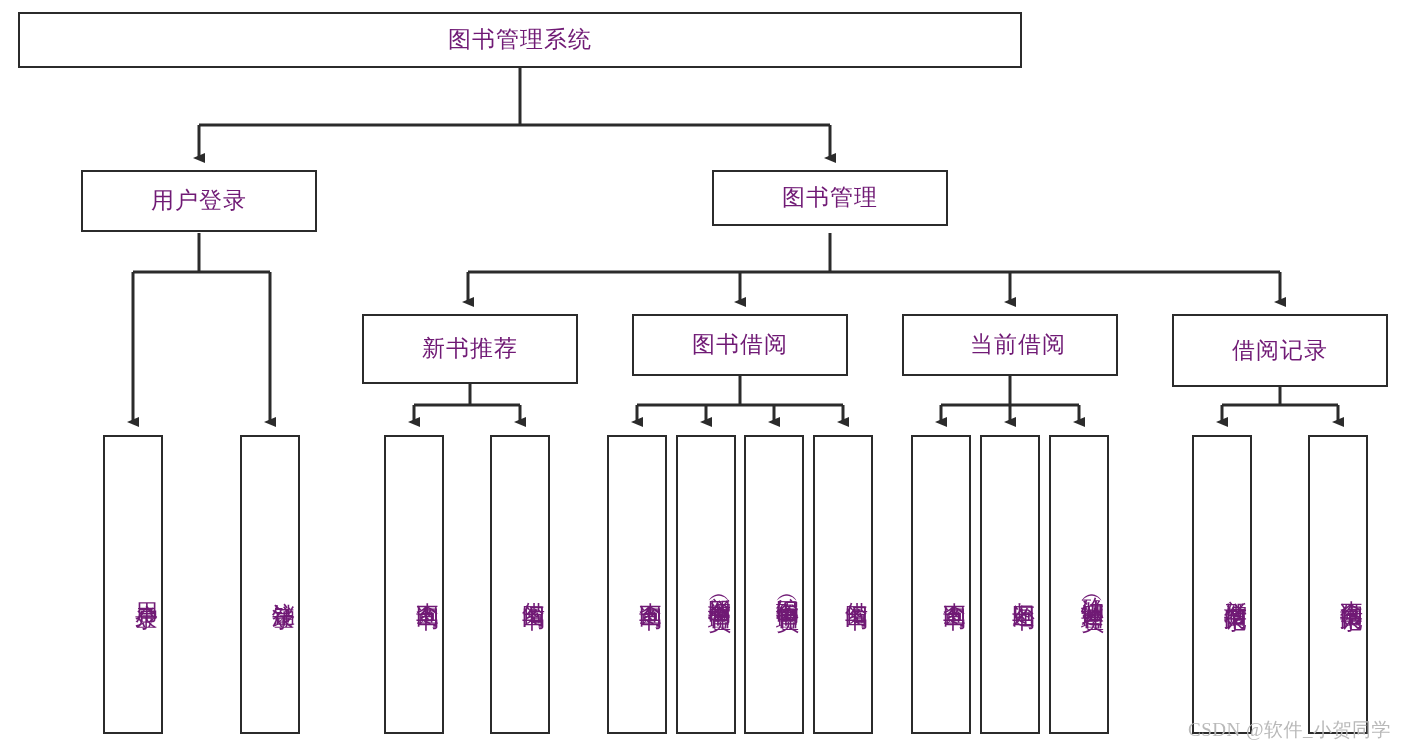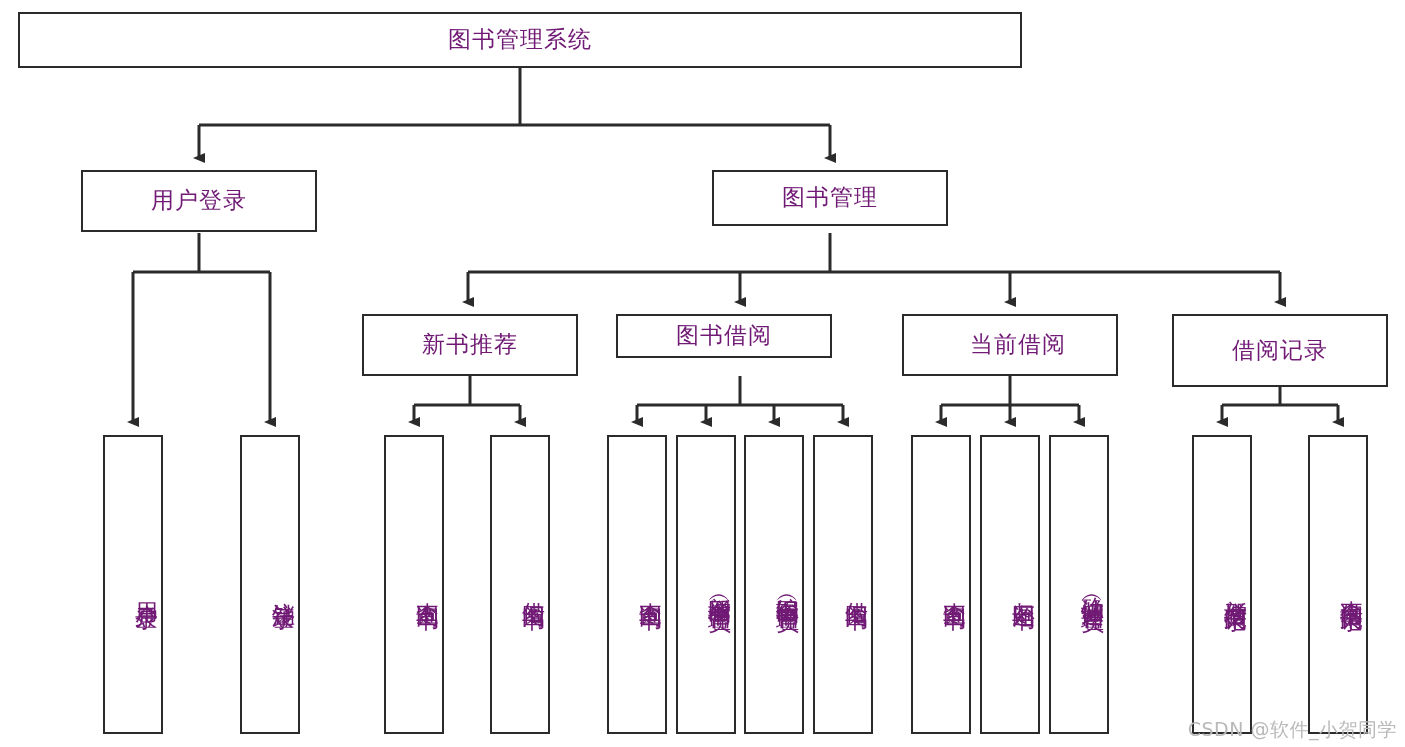--- a/index.html
+++ b/index.html
@@ -54,27 +54,28 @@
     white-space: nowrap;
   }
   .node-v .vtext {
     writing-mode: vertical-rl;
     text-orientation: upright;
     display: block;
   }
   .level1 { border-width: 2.5px; }
   .watermark {
     position: absolute;
-    right: 8px;
+    right: 14px;
     bottom: 4px;
     font-size: 19px;
     color: #b9b9b9;
     letter-spacing: 0.5px;
     white-space: nowrap;
     user-select: none;
+    font-family: Liberation Serif, serif;
   }
 </style>
 </head>
 <body>
 
 <div id="diagram-root">
 
   <svg class="edges" viewBox="0 0 1405 747">
     <defs>
       <marker id="arrow" markerWidth="12" markerHeight="12" refX="5" refY="6" orient="auto" markerUnits="userSpaceOnUse">
@@ -129,24 +130,24 @@
     <span>图书管理系统</span>
   </div>
 
   <div class="node node-h" style="left:81px; top:170px; width:236px; height:62px;">
     <span>用户登录</span>
   </div>
   <div class="node node-h" style="left:712px; top:170px; width:236px; height:56px;">
     <span>图书管理</span>
   </div>
 
-  <div class="node node-h" style="left:362px; top:314px; width:216px; height:62px;">
+  <div class="node node-h" style="left:362px; top:314px; width:216px; height:70px;">
     <span>新书推荐</span>
   </div>
-  <div class="node node-h" style="left:616px; top:314px; width:216px; height:44px;">
+  <div class="node node-h" style="left:632px; top:314px; width:216px; height:62px;">
     <span>图书借阅</span>
   </div>
   <div class="node node-h" style="left:902px; top:314px; width:216px; height:62px;padding-left:16px;">
     <span>当前借阅</span>
   </div>
   <div class="node node-h" style="left:1172px; top:314px; width:216px; height:73px;">
     <span>借阅记录</span>
   </div>
 
   <div class="node node-v" style="left:103px; top:435px; width:60px; height:299px;">

